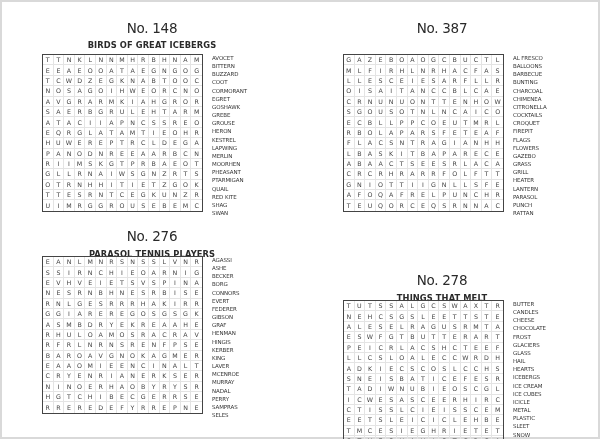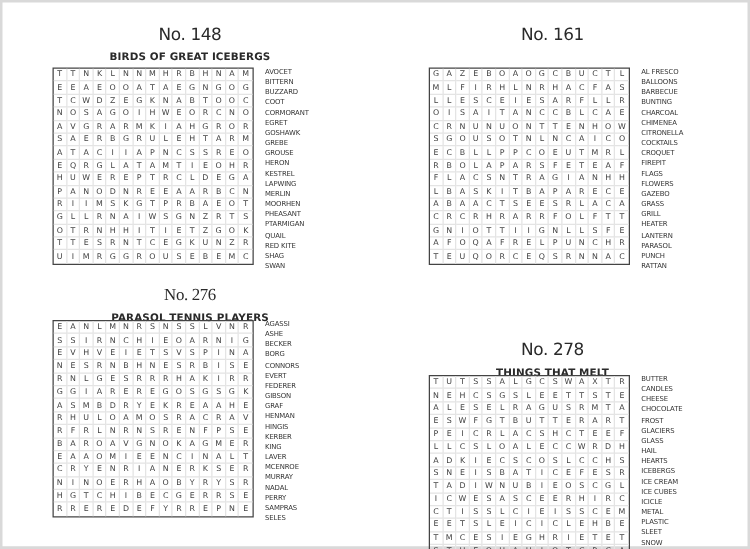--- a/index.html
+++ b/index.html
@@ -302,21 +302,21 @@
         <li>PHEASANT</li>
         <li>PTARMIGAN</li>
         <li>QUAIL</li>
         <li>RED KITE</li>
         <li>SHAG</li>
         <li>SWAN</li>
       </ul>
   </section>
 
   <section class="puzzle" style="left:300px;top:0;width:296px;height:218px;">
-    <div class="num" style="left:-10px;top:18px;">No. 161</div>
+    <div class="num" style="left:-10px;top:18px;">No. 387</div>
     <div class="grid" style="left:41px;top:52px;">
         <span class="cell">G</span>
         <span class="cell">A</span>
         <span class="cell">Z</span>
         <span class="cell">E</span>
         <span class="cell">B</span>
         <span class="cell">O</span>
         <span class="cell">A</span>
         <span class="cell">O</span>
         <span class="cell">G</span>
@@ -555,21 +555,21 @@
         <li>GRILL</li>
         <li>HEATER</li>
         <li>LANTERN</li>
         <li>PARASOL</li>
         <li>PUNCH</li>
         <li>RATTAN</li>
       </ul>
   </section>
 
   <section class="puzzle" style="left:0;top:218px;width:298px;height:217px;">
-    <div class="num" style="left:0;top:8px;font-family:Liberation Serif, serif;">No. 276</div>
+    <div class="num" style="left:0;top:8px;">No. 276</div>
     <div class="title" style="left:0;top:29px;">PARASOL TENNIS PLAYERS</div>
     <div class="grid" style="left:40px;top:36px;">
         <span class="cell">E</span>
         <span class="cell">A</span>
         <span class="cell">N</span>
         <span class="cell">L</span>
         <span class="cell">M</span>
         <span class="cell">N</span>
         <span class="cell">R</span>
         <span class="cell">S</span>

